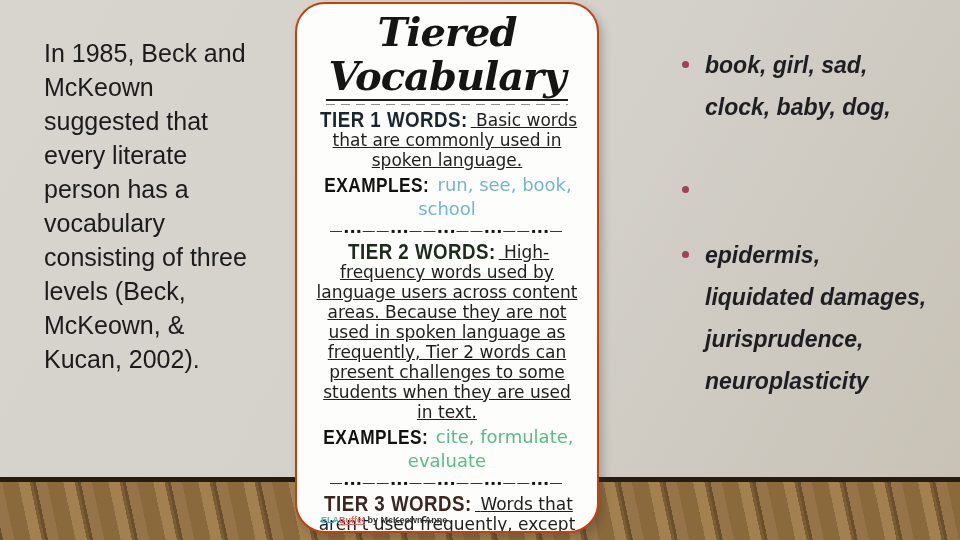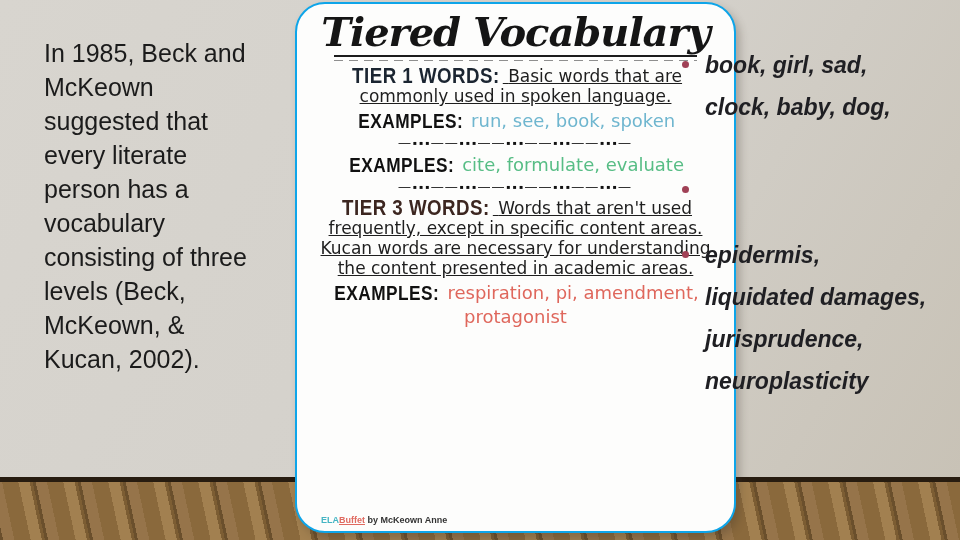--- a/index.html
+++ b/index.html
@@ -12,22 +12,22 @@
   .wall{position:absolute;left:0;top:0;width:960px;height:479px;
     background:linear-gradient(120deg,#d8d5cf 0%,#d4d1cb 55%,#c8c2b6 100%);}
   .floor-line{position:absolute;left:0;top:477px;width:960px;height:5px;background:#271c10;}
   .floor{position:absolute;left:0;top:482px;width:960px;height:58px;
     background:repeating-linear-gradient(78deg,
       #6a4f2c 0 3px,#96744a 3px 14px,#8a693c 14px 30px,#a28050 30px 41px,#7c5d33 41px 44px);}
   
   .left-par{position:absolute;left:44px;top:36px;width:245px;
     font-size:25px;line-height:34px;color:#1b1b1b;white-space:pre-line;}
   
-  .card{position:absolute;left:295px;top:2px;width:441px;height:531px;
-    background:#fdfdfc;border:2px solid #0ea5e9;border-radius:30px;
+  .card{position:absolute;left:295px;top:2px;width:304px;height:531px;
+    background:#fdfdfc;border:2px solid #c2410c;border-radius:30px;
     box-shadow:4px 5px 9px rgba(60,50,40,.28);
     padding:6px 12px 8px;box-sizing:border-box;text-align:center;overflow:hidden;}
   .poster-title{font-family:"DejaVu Serif",serif;font-style:italic;font-weight:bold;
     font-size:40px;line-height:44px;color:#151515;letter-spacing:-1px;}
   .title-underline{width:88%;margin:1px auto 4px;border-top:2px solid #1c1c1c;
     height:4px;
     background:repeating-linear-gradient(90deg,#8f8f8f 0 9px,transparent 9px 15px);
     background-position:0 3px;background-size:100% 3px;background-repeat:repeat-x;}
   .tier-desc{font-family:"DejaVu Sans",sans-serif;font-size:17px;line-height:20px;
     color:#1e1e1e;margin:2px 4px;text-decoration:underline;}
@@ -70,27 +70,31 @@
   <div class="poster-title">Tiered Vocabulary</div>
   <div class="title-underline"></div>
 
   <div>
     <div class="tier-desc">
       <span class="tier-head" style="color: rgb(27, 37, 49);">TIER 1 WORDS:</span>
       <span>Basic words that are commonly used in spoken language.</span>
     </div>
     <div class="ex-line">
       <span class="ex-label">EXAMPLES:</span>
-      <span style="color: rgb(111, 182, 207);">run, see, book, spoken</span>
+      <span style="color: rgb(111, 182, 207);">run, see, book, school</span>
     </div>
   </div>
 
   <div class="divider">—▪▪▪——▪▪▪——▪▪▪——▪▪▪——▪▪▪—</div>
 
   <div>
+    <div class="tier-desc">
+      <span class="tier-head" style="color: rgb(30, 43, 28);">TIER 2 WORDS:</span>
+      <span>High-frequency words used by language users across content areas. Because they are not used in spoken language as frequently, Tier 2 words can present challenges to some students when they are used in text.</span>
+    </div>
     <div class="ex-line">
       <span class="ex-label">EXAMPLES:</span>
       <span style="color: rgb(87, 189, 133);">cite, formulate, evaluate</span>
     </div>
   </div>
 
   <div class="divider">—▪▪▪——▪▪▪——▪▪▪——▪▪▪——▪▪▪—</div>
 
   <div>
     <div class="tier-desc">

